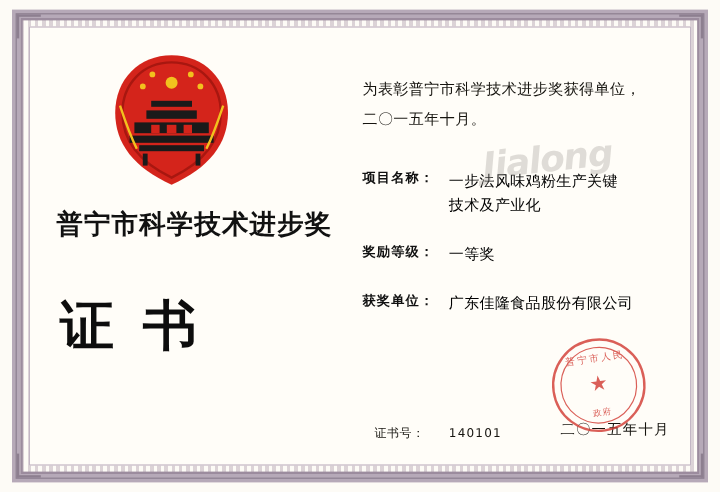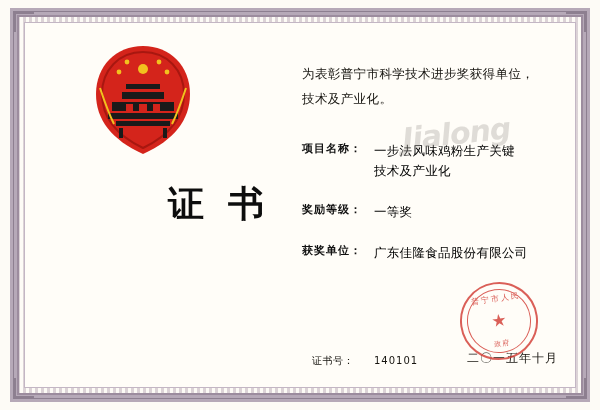--- a/index.html
+++ b/index.html
@@ -104,25 +104,25 @@
     letter-spacing: 1px;
     color: #111111;
     text-align: center;
     margin-top: 12px;
     white-space: nowrap;
   }
 
   .cert-word {
     font-family: "DejaVu Sans", sans-serif;
     font-weight: bold;
-    font-size: 36px;
+    font-size: 45px;
     letter-spacing: 24px;
     color: #0d0d0d;
-    text-align: right;
-    margin-top: 20px;
+    text-align: left;
+    margin-top: 40px;
     margin-left: 14px;
   }
 
   
   .right-col {
     position: absolute;
     left: 272px;
     top: 33px;
     right: 4px;
   }
@@ -287,29 +287,30 @@
           <circle cx="45" cy="20" r="2.4" fill="#f2c11e"></circle>
           <circle cx="37" cy="30" r="2.4" fill="#f2c11e"></circle>
           <circle cx="77" cy="20" r="2.4" fill="#f2c11e"></circle>
           <circle cx="85" cy="30" r="2.4" fill="#f2c11e"></circle>
 
           <path d="M18 46 C22 58 26 70 32 82" stroke="#f2c11e" stroke-width="2" fill="none"></path>
           <path d="M104 46 C100 58 96 70 90 82" stroke="#f2c11e" stroke-width="2" fill="none"></path>
         </svg>
       </div>
 
+      <div class="award-title">普宁市科学技术进步奖</div>
 
       <div class="cert-word">证书</div>
     </div>
 
     <div class="right-col">
 
       <div class="intro">
         <span>为表彰普宁市科学技术进步奖获得单位，</span>
-        <span class="line2">技术及产业化。</span>
+        <span class="line2">二〇一五年十月。</span>
       </div>
 
       <div class="fields">
 
         <div class="field-row">
           <div class="field-label">项目名称：</div>
           <div class="field-value">
             <div>一步法风味鸡粉生产关键</div>
             <div>技术及产业化</div>
           </div>

